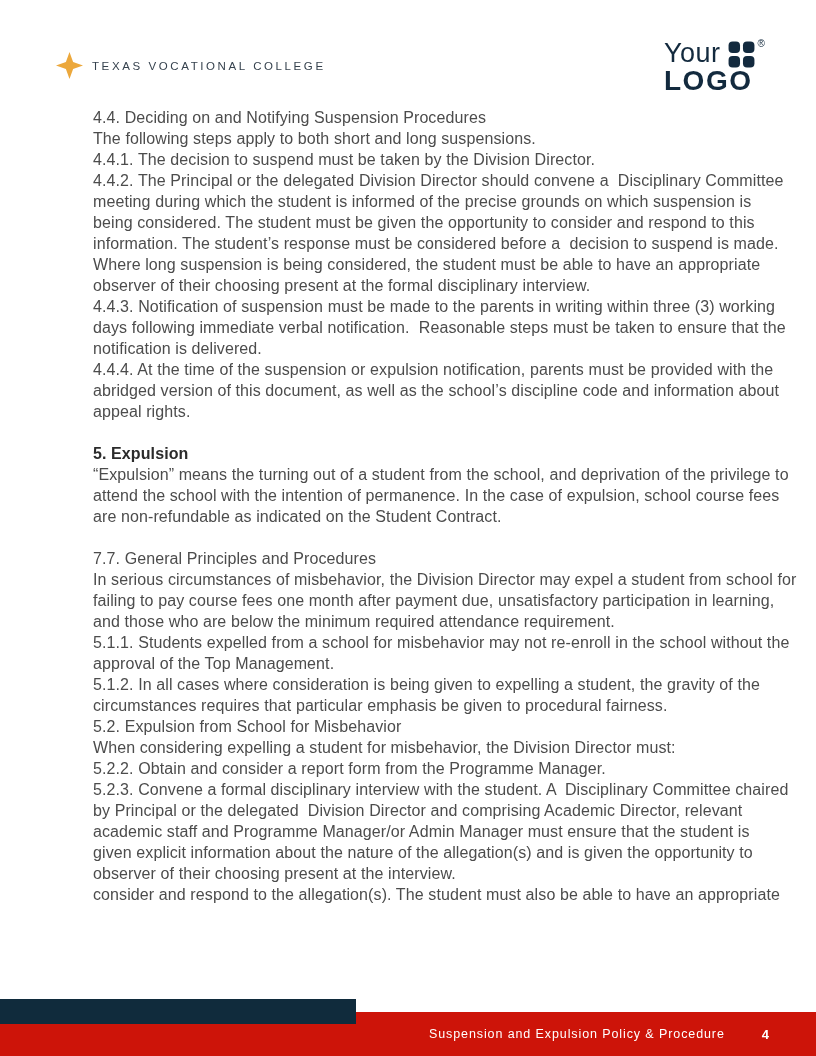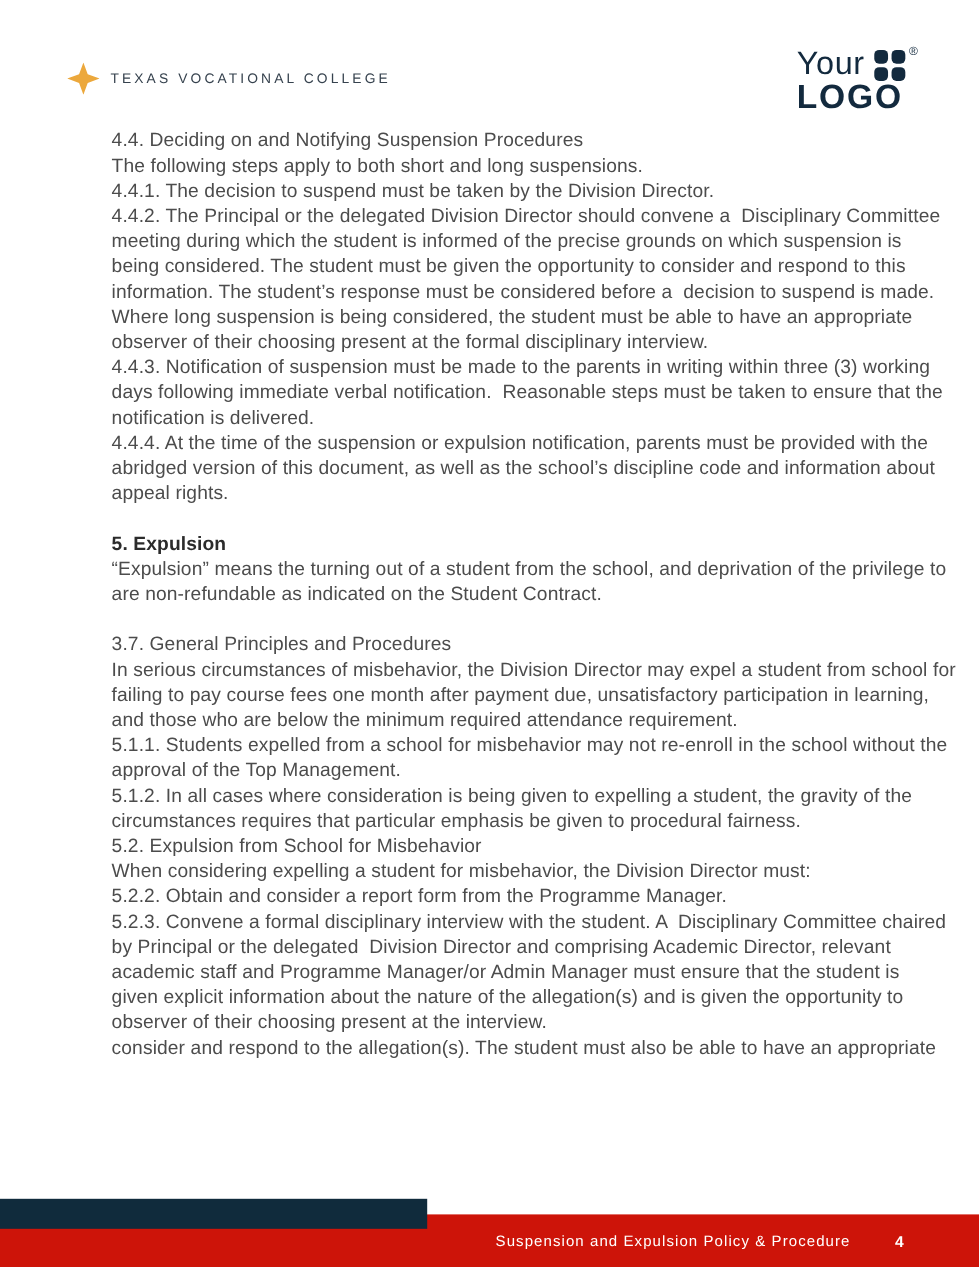--- a/index.html
+++ b/index.html
@@ -54,21 +54,21 @@
   
   .footer-red-bar {
     position: absolute;
     left: 0; top: 1012px;
     width: 816px; height: 44px;
     background: #cd1409;
     z-index: 1;
     display: flex;
     align-items: center;
     justify-content: flex-end;
-    padding-right: 63px;
+    padding-right: 47px;
   }
   .footer-navy-bar {
     position: absolute;
     left: 0; top: 999px;
     width: 356px; height: 25px;
     background: #102b3c;
     z-index: 2;
   }
   .footer-title {
     color: #ffffff;
@@ -140,25 +140,26 @@
       <div class="line">4.4.4. At the time of the suspension or expulsion notification, parents must be provided with the</div>
       <div class="line">abridged version of this document, as well as the school’s discipline code and information about</div>
       <div class="line">appeal rights.</div>
     </div>
     <div class="block spacer"></div>
     <div class="block heading">
       <div class="line">5. Expulsion</div>
     </div>
     <div class="block normal">
       <div class="line">“Expulsion” means the turning out of a student from the school, and deprivation of the privilege to</div>
+      <div class="line">attend the school with the intention of permanence. In the case of expulsion, school course fees</div>
       <div class="line">are non-refundable as indicated on the Student Contract.</div>
     </div>
     <div class="block spacer"></div>
     <div class="block normal">
-      <div class="line">3.7. General Principles and Procedures</div>
+      <div class="line">7.7. General Principles and Procedures</div>
     </div>
     <div class="block normal">
       <div class="line">In serious circumstances of misbehavior, the Division Director may expel a student from school for</div>
       <div class="line">failing to pay course fees one month after payment due, unsatisfactory participation in learning,</div>
       <div class="line">and those who are below the minimum required attendance requirement.</div>
     </div>
     <div class="block normal">
       <div class="line">5.1.1. Students expelled from a school for misbehavior may not re-enroll in the school without the</div>
       <div class="line">approval of the Top Management.</div>
     </div>

